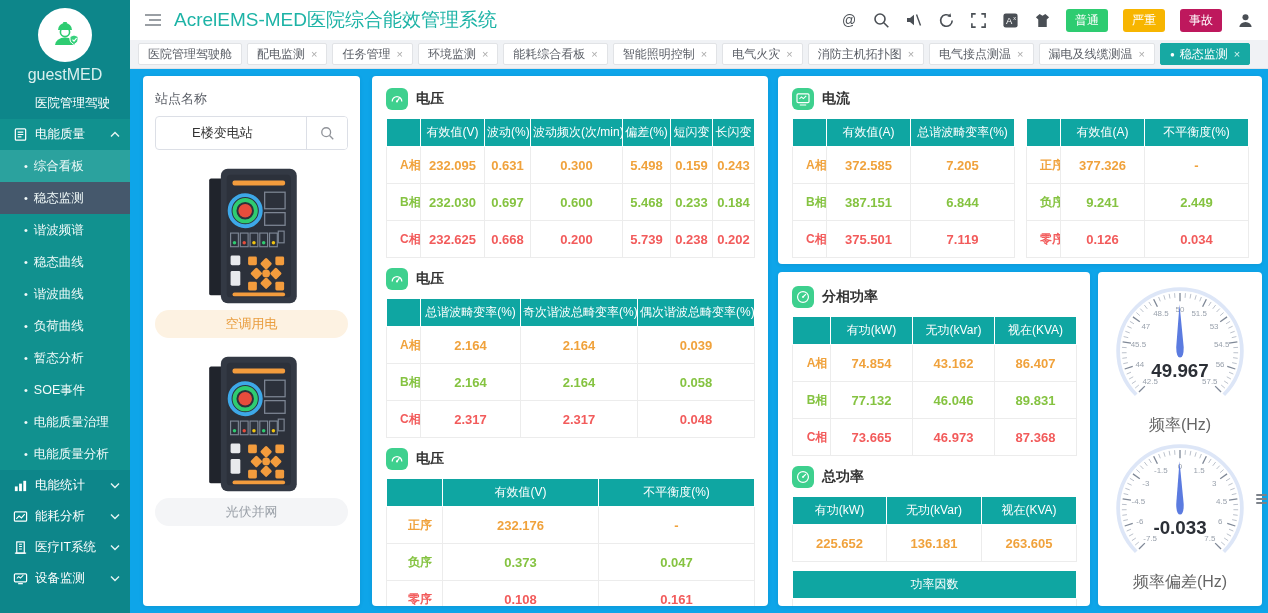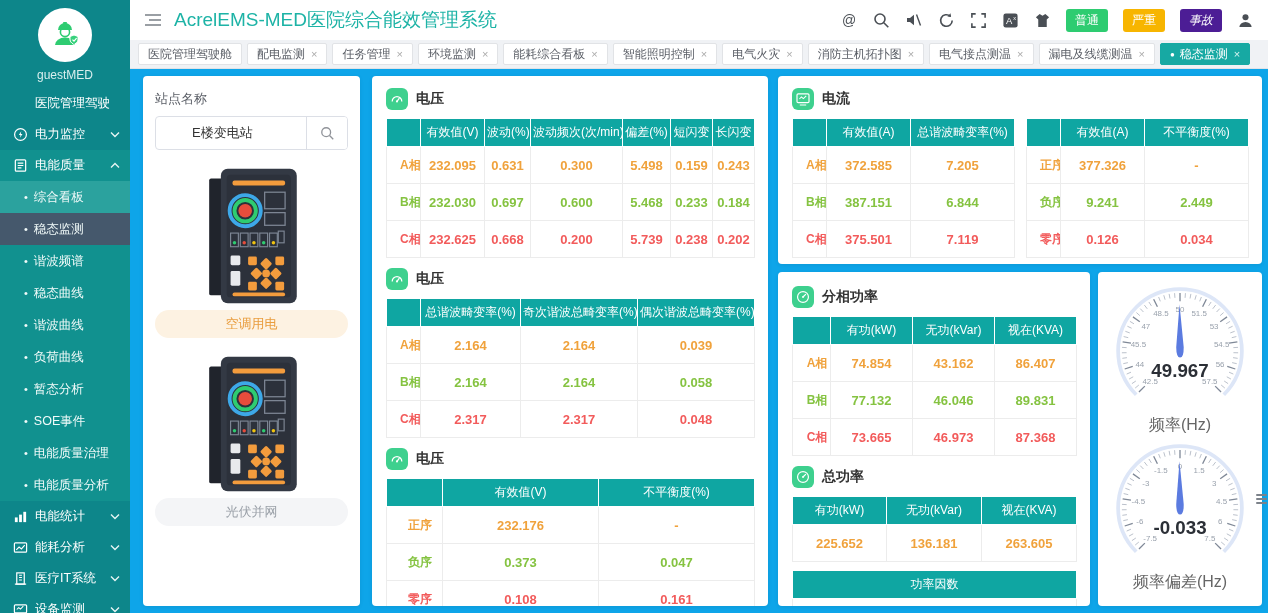--- a/index.html
+++ b/index.html
@@ -1,21 +1,21 @@
 <!DOCTYPE html>
 <html><head>
 <meta charset="utf-8">
 <style>
   html,body{margin:0;padding:0;}
   body{width:1268px;height:613px;overflow:hidden;position:relative;
        font-family:"Liberation Sans","DejaVu Sans",sans-serif;background:#eef0f3;font-size:13px;color:#333;}
   
   .sidebar{position:absolute;left:0;top:0;width:130px;height:613px;background:#0d868a;color:#fff;z-index:6;overflow:hidden;}
   .avatar{width:54px;height:54px;border-radius:50%;background:#fff;margin:8px auto 4px;display:flex;align-items:center;justify-content:center;}
-  .username{text-align:center;font-size:12px;color:#d9efee;height:18px;line-height:18px;margin-bottom:4px;}
+  .username{text-align:center;font-size:16px;color:#d9efee;height:18px;line-height:18px;margin-bottom:4px;}
   .menu-item{height:31px;display:flex;align-items:center;padding:0 8px 0 12px;font-size:12.5px;cursor:pointer;box-sizing:border-box;}
   .menu-item .mi-icon{width:16px;height:16px;margin-right:7px;display:flex;align-items:center;justify-content:center;flex:none;}
   .menu-item .lbl{flex:1;white-space:nowrap;overflow:hidden;}
   .menu-item .chev{width:12px;flex:none;display:flex;align-items:center;}
   .menu-item.expanded{background:#11918f;}
   .submenu{background:#11918f;}
   .sub-item{height:32px;display:flex;align-items:center;padding-left:24px;font-size:12.5px;cursor:pointer;color:#f2fbfa;}
   .sub-item .dot{margin-right:6px;font-size:11px;}
   .sub-item.highlight{background:#2ba29e;}
   .sub-item.active{background:#45586c;}
@@ -85,34 +85,20 @@
       <path d="M24.5 21.6l1.5 1.5 2.6-2.9" stroke="#fff" fill="none" stroke-width="1.2"></path>
     </svg>
   </div>
   <div class="username">guestMED</div>
   <div id="side-menu">
       <div class="menu-item">
         <span class="mi-icon"></span>
         <span class="lbl">医院管理驾驶舱</span>
         <span class="chev"></span>
       </div>
-      <div class="menu-item">
-        <span class="mi-icon">
-          <svg width="15" height="15" viewBox="0 0 16 16">
-            <circle cx="8" cy="8" r="6.3" fill="none" stroke="#fff" stroke-width="1.3"></circle>
-            <path d="M8.8 4.5 6.2 8.6h1.8L7.4 11.5l2.7-4.1H8.3z" fill="#fff"></path>
-          </svg>
-        </span>
-        <span class="lbl">电力监控</span>
-        <span class="chev">
-          <svg width="10" height="9" viewBox="0 0 10 9">
-            <path d="M1 2.5 5 6.5 9 2.5" stroke="#e6f5f4" fill="none" stroke-width="1.4"></path>
-          </svg>
-        </span>
-      </div>
       <div class="menu-item expanded">
         <span class="mi-icon">
           <svg width="15" height="15" viewBox="0 0 16 16">
             <rect x="2.5" y="2" width="11" height="12" rx="1" fill="none" stroke="#fff" stroke-width="1.3"></rect>
             <path d="M5 5.5h6M5 8h6M5 10.5h4" stroke="#fff" stroke-width="1.2"></path>
           </svg>
         </span>
         <span class="lbl">电能质量</span>
         <span class="chev">
           <svg width="10" height="9" viewBox="0 0 10 9">
@@ -267,21 +253,21 @@
           <text x="13.5" y="8" font-size="6" text-anchor="middle" fill="#fff">x</text>
         </svg>
       </span>
       <span class="hicon">
         <svg width="17" height="17" viewBox="0 0 18 18">
           <path d="M6 2 9 4 12 2 16 5.5 13.5 8v8h-9V8L2 5.5z" fill="#4a4f55"></path>
         </svg>
       </span>
       <span class="badge" style="background: rgb(46, 204, 113);">普通</span>
       <span class="badge" style="background: rgb(247, 181, 0);">严重</span>
-      <span class="badge" style="background: #4c1d95; font-style: italic;">事故</span>
+      <span class="badge" style="background: #be185d;">事故</span>
       <span class="hicon">
         <svg width="17" height="17" viewBox="0 0 18 18">
           <circle cx="9" cy="5.5" r="3.2" fill="#4a4f55"></circle>
           <path d="M2.5 16a6.5 5.5 0 0 1 13 0z" fill="#4a4f55"></path>
         </svg>
       </span>
     </div>
 </div>
 
 <div class="tabbar" id="tabbar">

